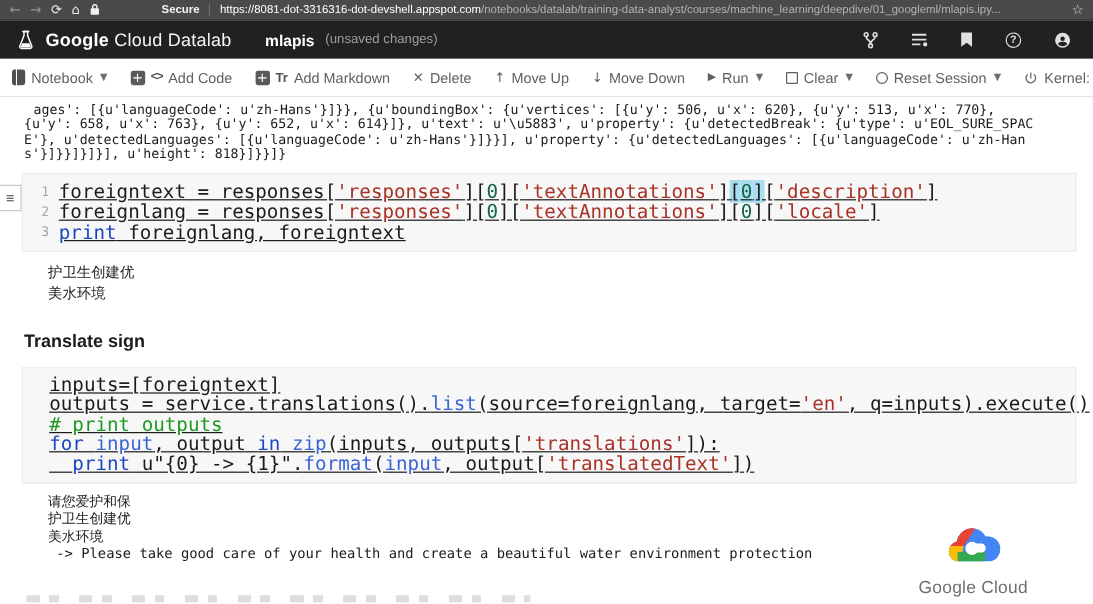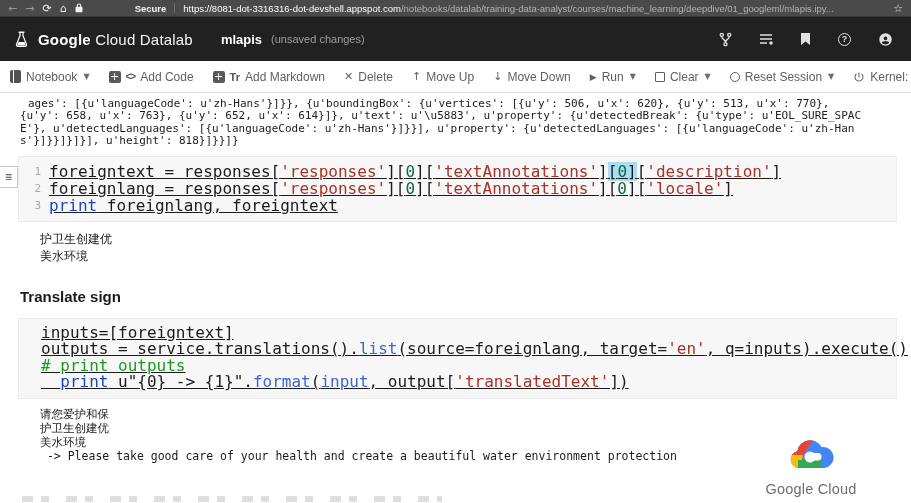--- a/index.html
+++ b/index.html
@@ -20,21 +20,21 @@
   .nav-lit{ color:#ececec; }
   .secure-wrap{ display:flex; align-items:center; gap:4px; }
   .secure-label{ color:#f3f3f3; font-weight:bold; font-size:9.5px;margin-left:48px; }
   .bar-divider{ width:1px; height:10px; background:#6e6e6e; }
   .url-text{ font-size:9.5px; color:#ffffff; white-space:nowrap; overflow:hidden; flex:1; }
   .url-path{ color:#b3b3b3; }
   .star{ color:#dcdcdc; font-size:11px; margin-left:4px; }
 
   
   .dl-header{
-    height:44px; background:#212121; display:flex; align-items:center;
+    height:32px; background:#212121; display:flex; align-items:center;
     padding:0 14px; color:#fff;
   }
   .flask{ margin-right:9px; display:flex; }
   .brand{ font-size:15px; color:#f5f5f5; letter-spacing:.2px; white-space:nowrap; }
   .brand b{ font-weight:700; color:#fff; }
   .nb-name{ margin-left:28px; font-size:13px; font-weight:bold; color:#fff; }
   .nb-status{ margin-left:9px; font-size:11px; color:#9e9e9e; }
   .header-icons{ margin-left:auto; display:flex; align-items:center; gap:27px; padding-right:4px; }
   .hicon{ display:flex; align-items:center; justify-content:center; cursor:pointer; }
   .help-circle{
@@ -258,20 +258,21 @@
   <div class="cell-output mono"><div>护卫生创建优</div><div>美水环境</div></div>
 
   <div class="section-heading">Translate sign</div>
 
   <div class="cell cell2">
     <div class="cell-flex">
       <div class="codecol mono">
           <div class="code-line"><span>inputs=[foreigntext]</span></div>
           <div class="code-line"><span>outputs = service.translations().</span><span class="tk-bi">list</span><span>(source=foreignlang, target=</span><span class="tk-str">'en'</span><span>, q=inputs).execute()</span></div>
           <div class="code-line"><span class="tk-cm"># print outputs</span></div>
+          <div class="code-line"><span class="tk-kw">for</span><span> </span><span class="tk-bi">input</span><span>, output </span><span class="tk-kw">in</span><span> </span><span class="tk-bi">zip</span><span>(inputs, outputs[</span><span class="tk-str">'translations'</span><span>]):</span></div>
           <div class="code-line"><span>  </span><span class="tk-kw">print</span><span> u"{0} -&gt; {1}".</span><span class="tk-bi">format</span><span>(</span><span class="tk-bi">input</span><span>, output[</span><span class="tk-str">'translatedText'</span><span>])</span></div>
         </div>
     </div>
   </div>
 
   <div class="cell-output tight mono"><div>请您爱护和保</div><div>护卫生创建优</div><div>美水环境</div><div> -&gt; Please take good care of your health and create a beautiful water environment protection</div></div>
 
 </div>
 
 <div class="gcp-logo">

